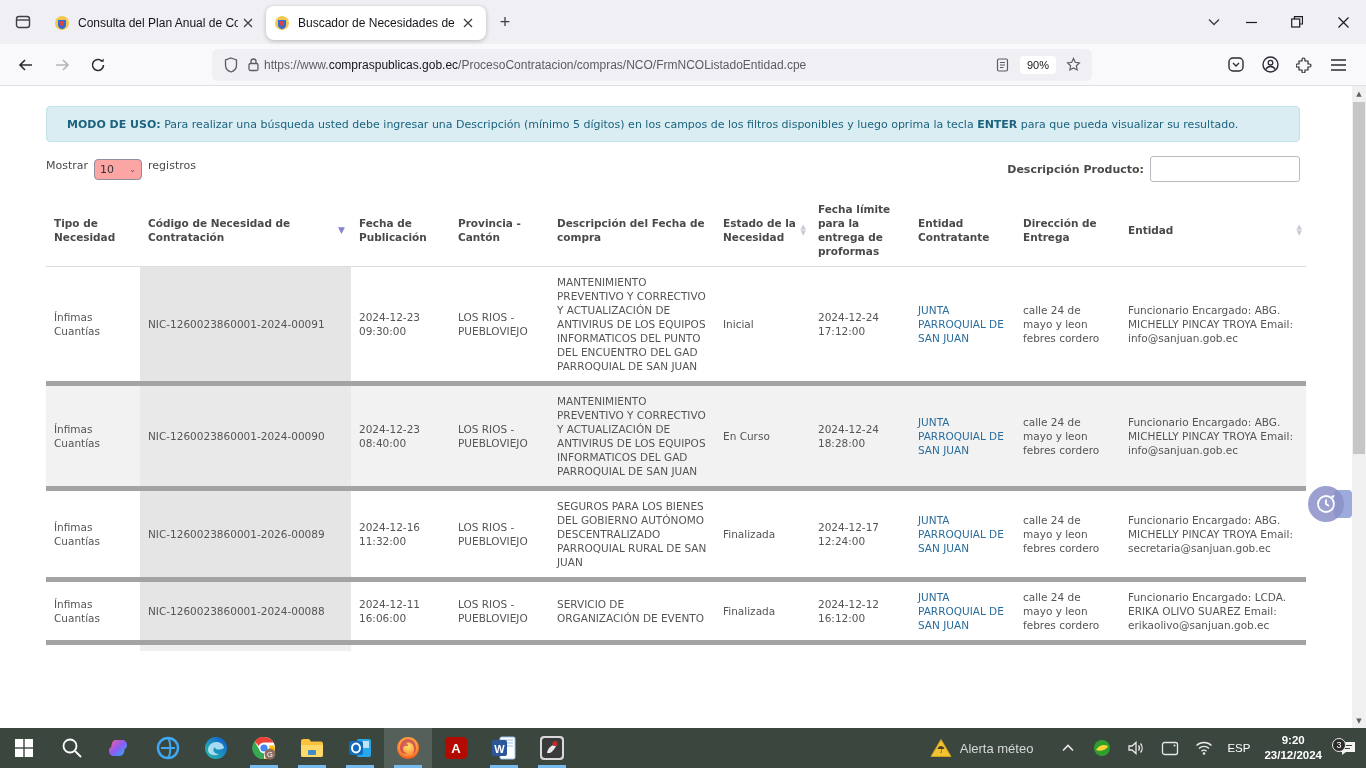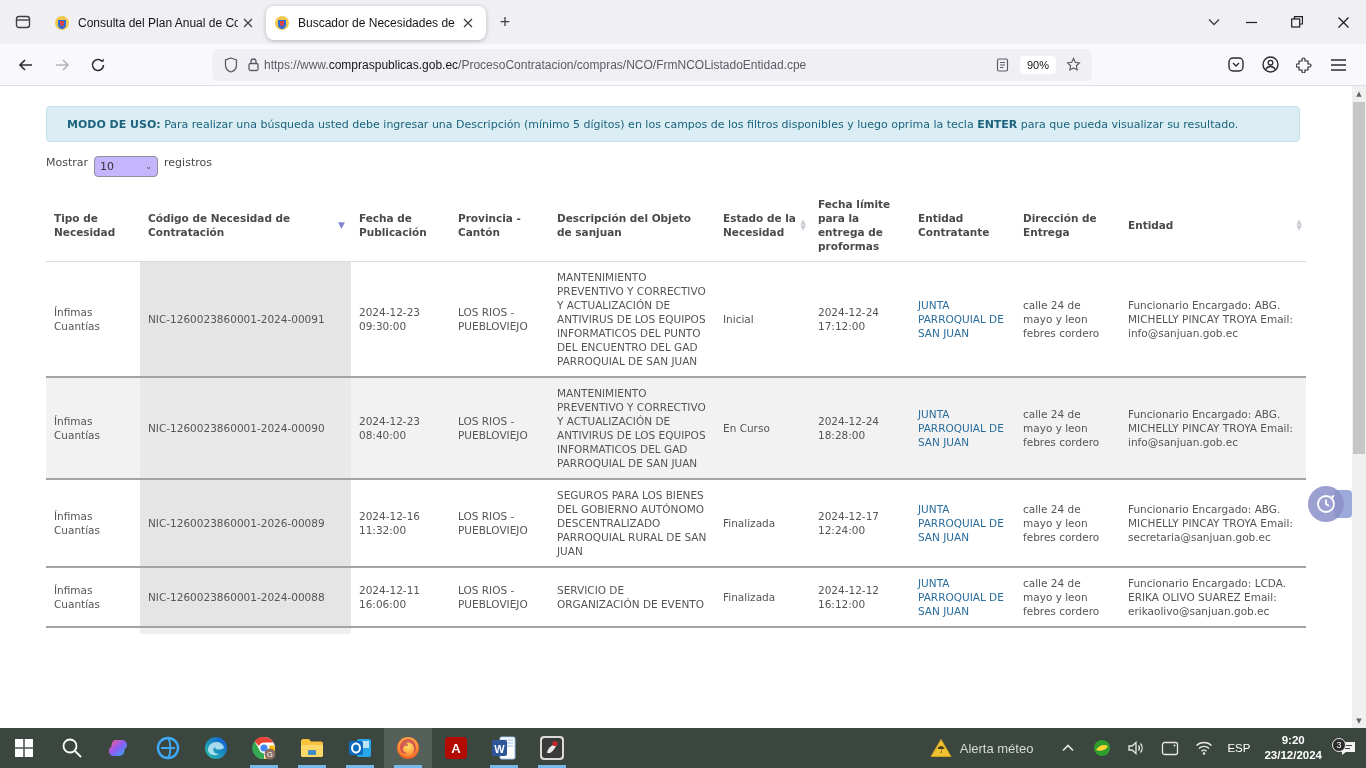--- a/index.html
+++ b/index.html
@@ -44,34 +44,34 @@
   
   .content { flex:1; background:#fff; position:relative; overflow:hidden;
              font-family:"DejaVu Sans", sans-serif; }
   .usage-banner { margin:20px 0 0 46px; width:1254px; height:36px; background:#d9edf3;
                   border:1px solid #c6e0ea; border-radius:4px; display:flex; align-items:center;
                   padding-left:20px; font-size:11px; color:#1d637e; }
   .usage-banner b { font-weight:bold; }
   .controls { margin:14px 0 0 46px; width:1254px; display:flex; align-items:center;
               justify-content:space-between; }
   .controls-left { display:flex; font-size:11px; color:#4a4a4a; }
-  .length-select { margin:0 6px; width:64px; height:21px; border:1px solid #8f8f9d; border-radius:4px;
-                   background:#c4b5fd; display:flex; align-items:center; justify-content:space-between;
+  .length-select { margin:0 6px; width:48px; height:21px; border:1px solid #8f8f9d; border-radius:4px;
+                   background:#fca5a5; display:flex; align-items:center; justify-content:space-between;
                    padding:0 5px; font-size:11px; color:#333; }
   .length-select .chev { font-size:8px; color:#555; }
   .controls-right { display:flex; align-items:center; }
   .filter-label { font-size:11px; font-weight:bold; color:#4a4a4a; margin-right:6px; }
   .filter-input { width:150px; height:26px; border:1px solid #b9b9c2; border-radius:3px; background:#fff;
                   font-size:11px; padding:0 6px; font-family:"DejaVu Sans", sans-serif; }
 
   table.nco { margin:12px 0 0 46px; width:1260px; border-collapse:collapse; table-layout:fixed; }
   table.nco th { padding:8px; text-align:left; vertical-align:middle; font-size:10.5px; line-height:14px;
                  color:#4a4a4a; border-bottom:1px solid #dcdcdc; position:relative; font-weight:bold; }
   table.nco td { padding:8px; text-align:left; vertical-align:middle; font-size:10.5px; line-height:14px;
-                 color:#555; border-bottom:2px solid #a3a3a3; word-wrap:break-word; }
+                 color:#555; border-bottom:5px solid #a3a3a3; word-wrap:break-word; }
   td.col-codigo { background:#e5e5e5; }
   tr.striped { background:#f2f2f2; }
   tr.striped td.col-codigo { background:#e9e9e9; }
   .sort-desc { position:absolute; right:6px; top:50%; transform:translateY(-50%);
                color:#8585cf; font-size:9px; }
   .sort-both { position:absolute; right:4px; top:50%; transform:translateY(-50%);
                color:#c9c9d2; font-size:7px; line-height:6px; text-align:center; }
   a.entity-link { color:#2a6d9c; text-decoration:none; }
   .partial-row { margin-left:46px; width:1260px; height:6px; background:#fff; position:relative; }
   .partial-row .seg { position:absolute; left:94px; top:0; width:211px; height:6px; background:#efefef; }
@@ -260,20 +260,24 @@
 
     <div class="controls">
       <div class="controls-left">
         <span>Mostrar</span>
         <span class="length-select">
           <span>10</span>
           <span class="chev">⌄</span>
         </span>
         <span>registros</span>
       </div>
+      <div class="controls-right">
+        <span class="filter-label">Descripción Producto:</span>
+        <input class="filter-input" type="text" value="" style="">
+      </div>
     </div>
 
     <table class="nco">
       <colgroup>
         <col style="width:94px">
           <col style="width:211px">
           <col style="width:99px">
           <col style="width:99px">
         <col style="width:166px">
           <col style="width:95px">
@@ -281,21 +285,21 @@
           <col style="width:105px">
         <col style="width:105px">
           <col style="width:186px">
       </colgroup>
       <thead>
           <tr>
             <th><span>Tipo de Necesidad</span></th>
             <th><span>Código de Necesidad de Contratación</span><span class="sort-desc">▼</span></th>
             <th><span>Fecha de Publicación</span></th>
             <th><span>Provincia - Cantón</span></th>
-            <th><span>Descripción del Objeto de sanjuan</span></th>
+            <th><span>Descripción del Fecha de compra</span></th>
             <th><span>Estado de la Necesidad</span><span class="sort-both">▲<br>▼</span></th>
             <th><span>Fecha límite para la entrega de proformas</span></th>
             <th><span>Entidad Contratante</span></th>
             <th><span>Dirección de Entrega</span></th>
             <th><span>Entidad</span><span class="sort-both">▲<br>▼</span></th>
           </tr>
         </thead>
       <tbody>
           <tr>
     <td><span>Ínfimas Cuantías</span></td>

